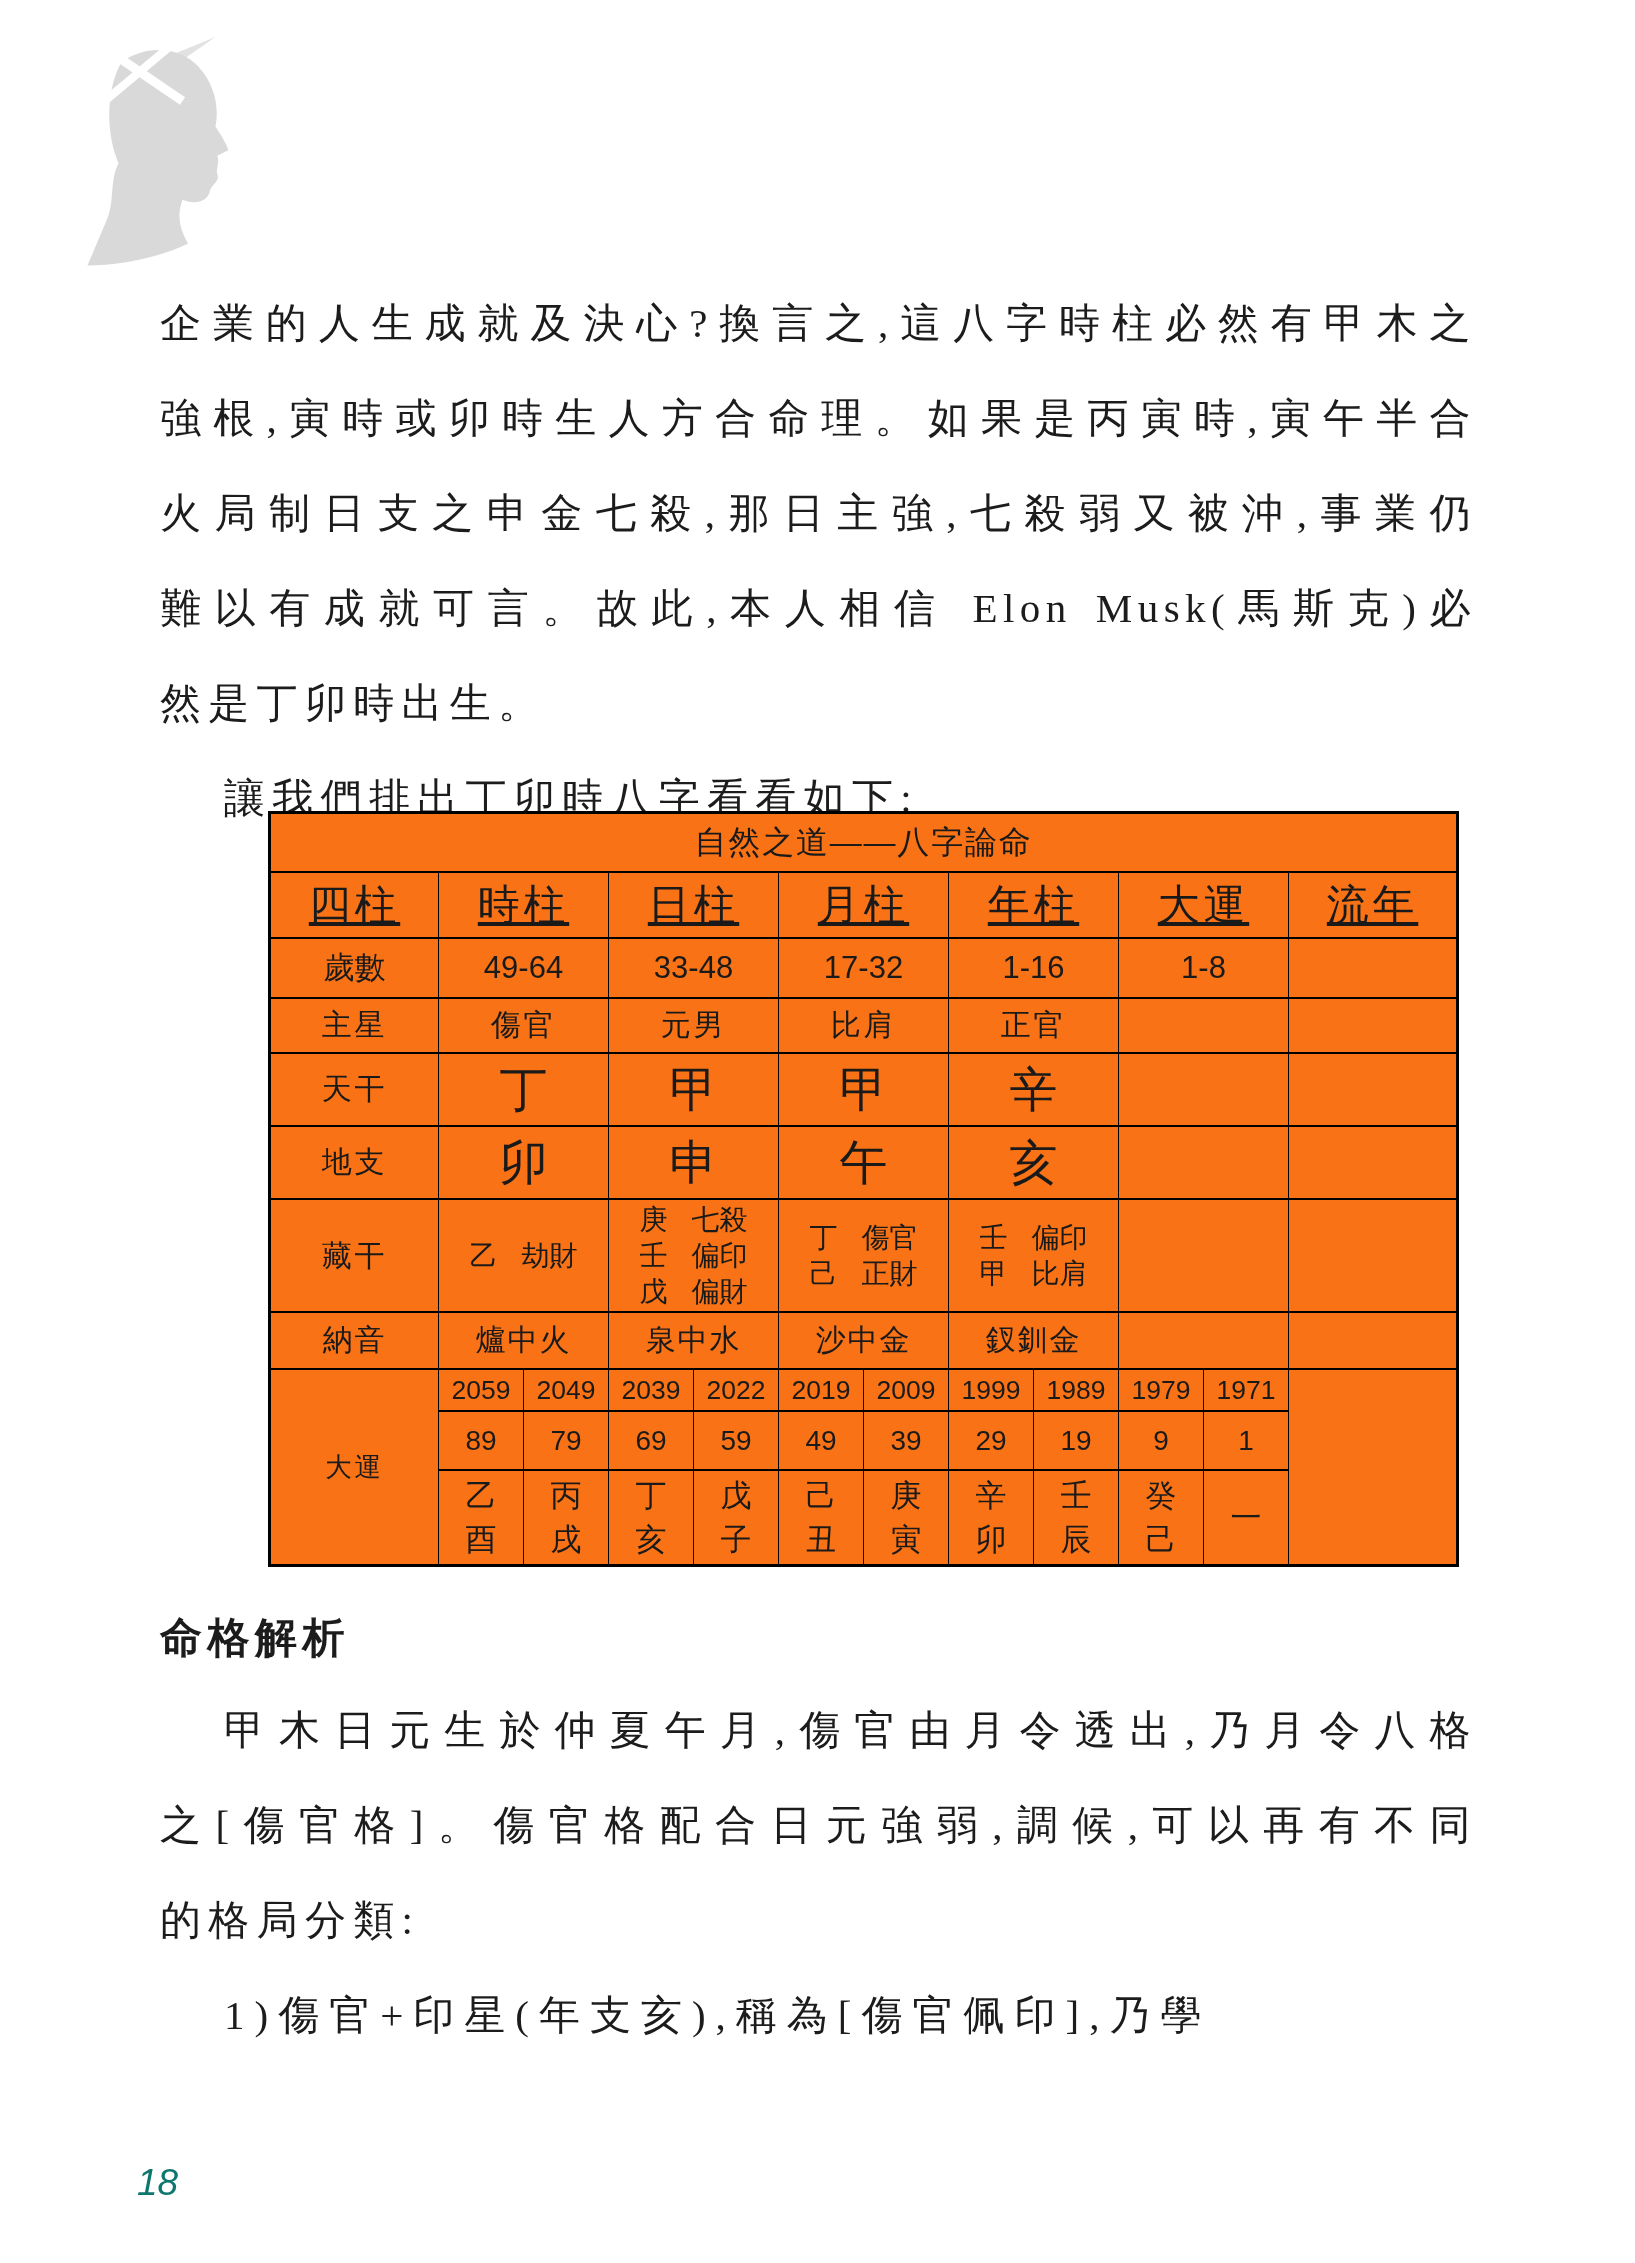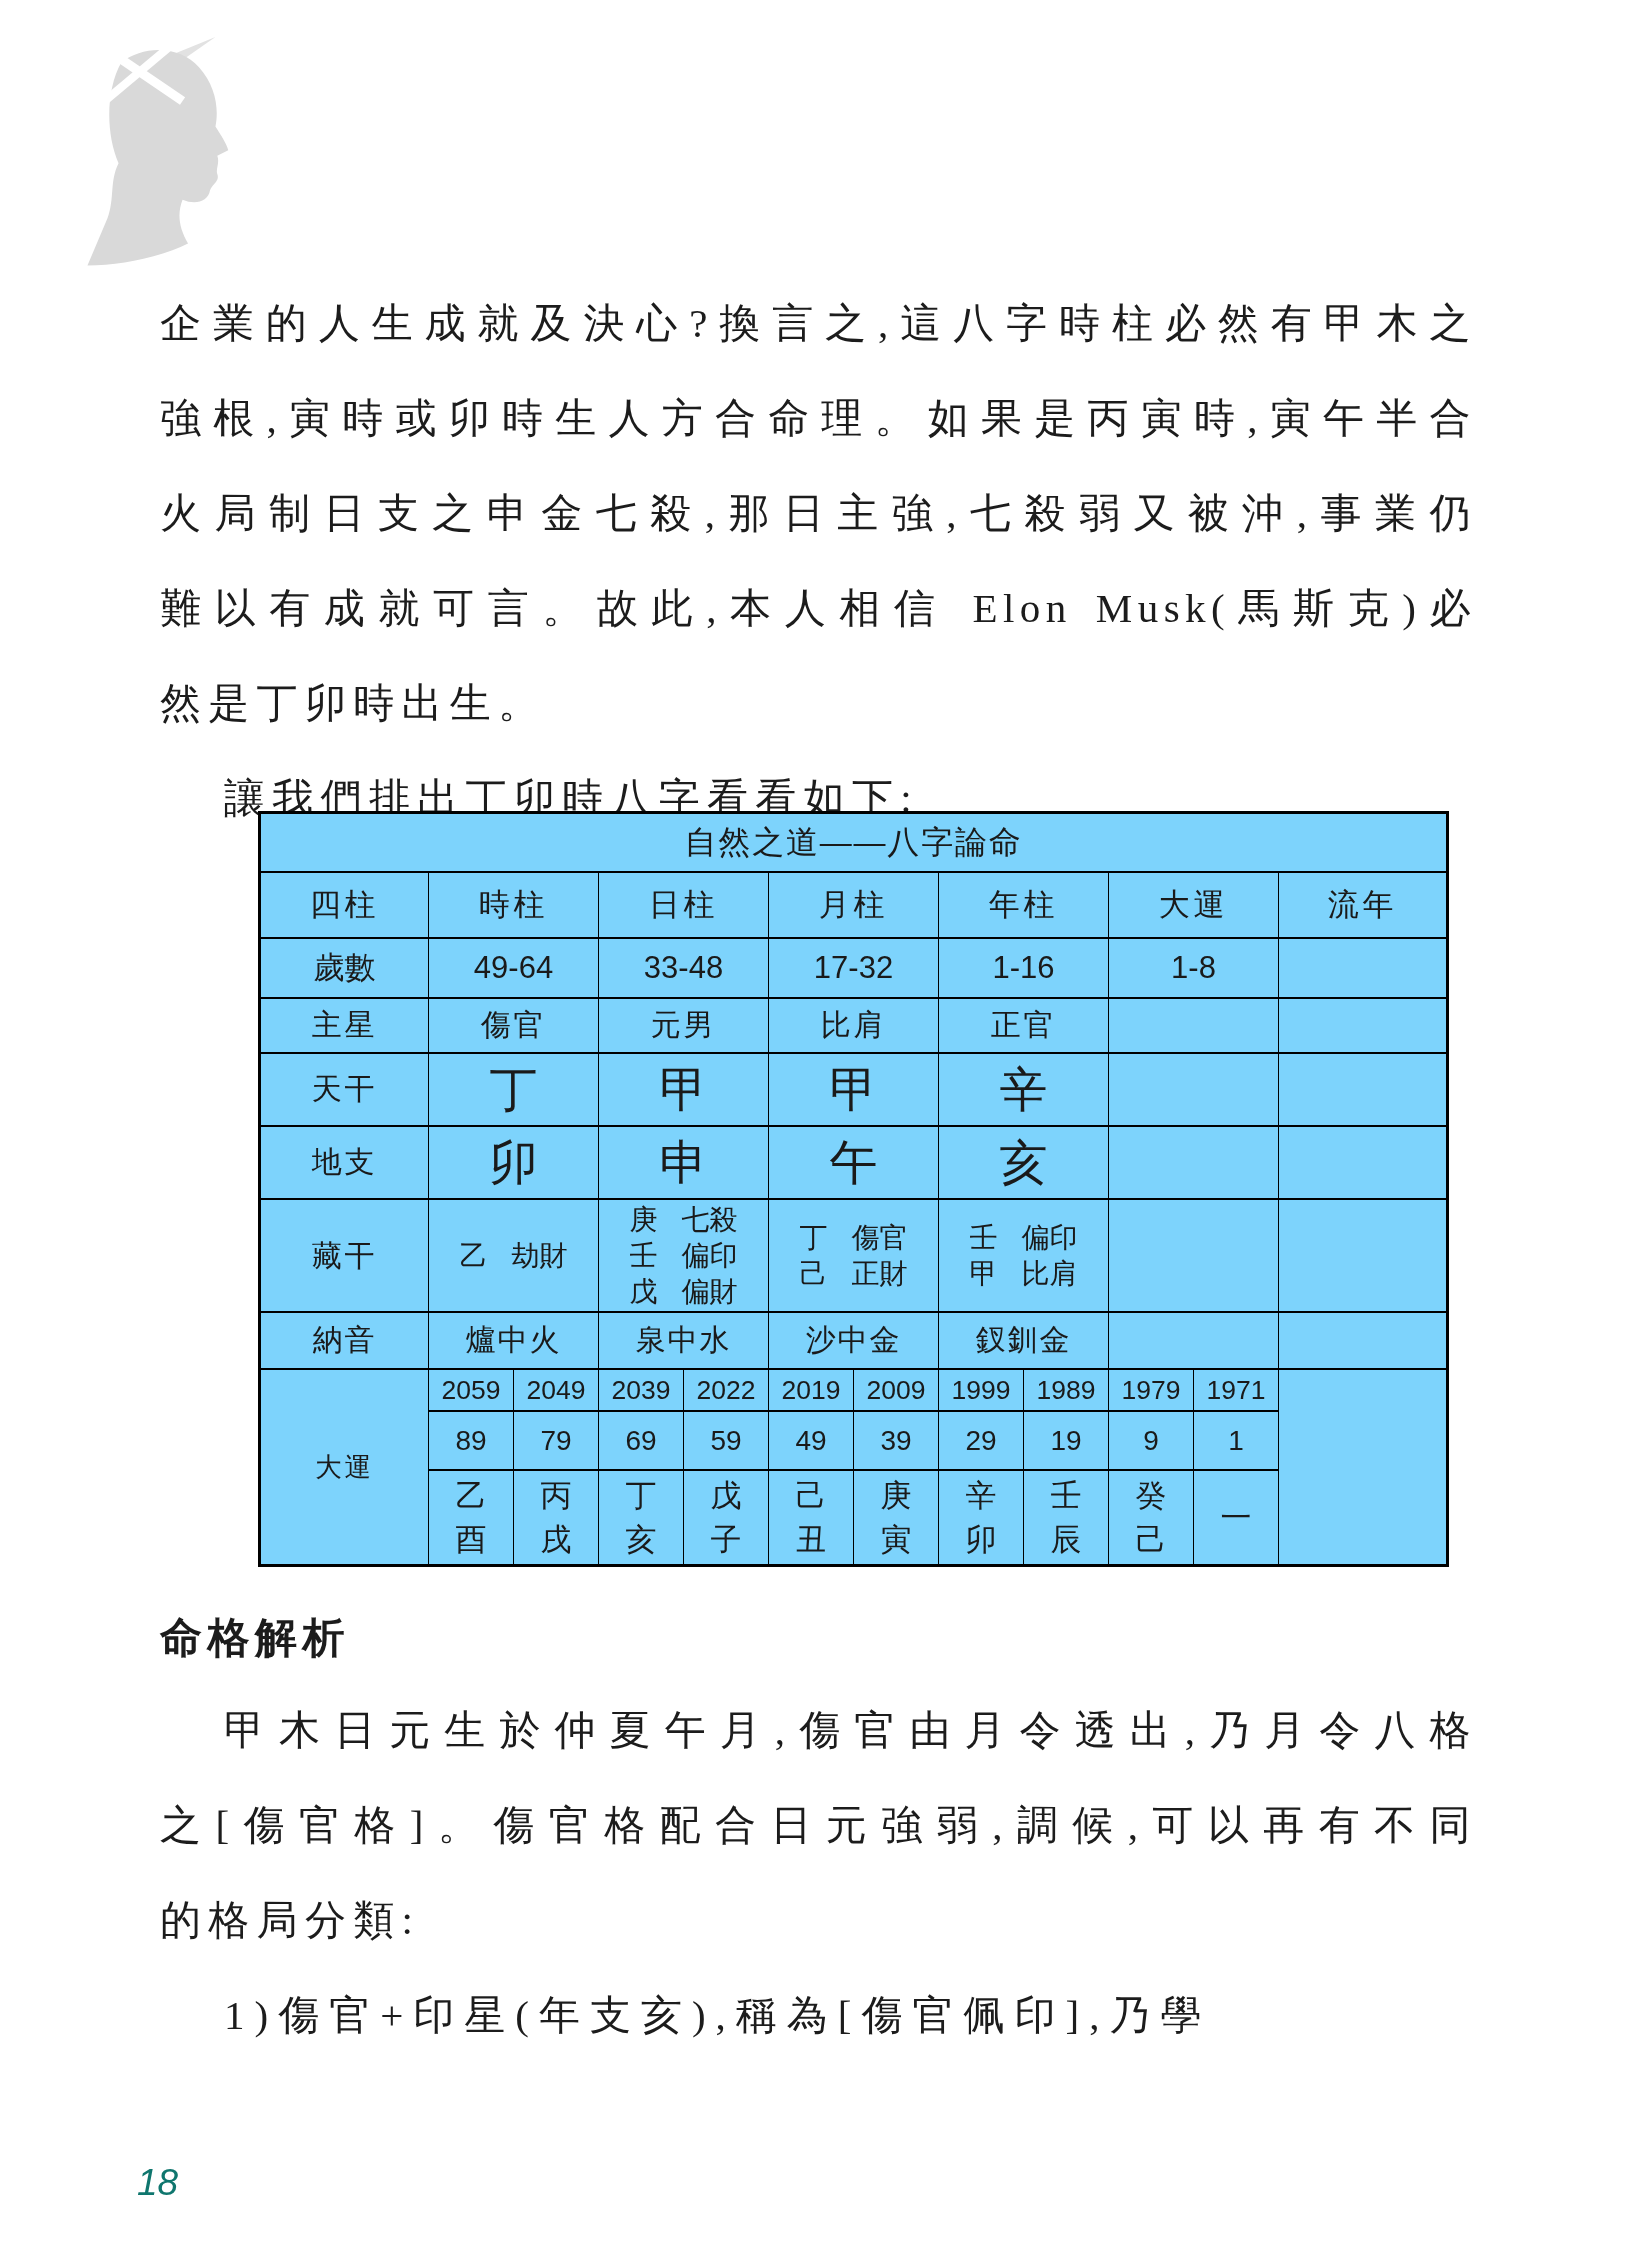--- a/index.html
+++ b/index.html
@@ -10,29 +10,29 @@
   .tb1{top:276px;}
   .tb2{top:1683px;}
   .bline{height:95px;line-height:95px;font-size:41px;letter-spacing:7.3px;white-space:nowrap;}
   .just{text-align:justify;text-align-last:justify;white-space:normal;letter-spacing:5.5px;}
   .ind{text-indent:64px;}
   .wide{letter-spacing:10px;}
   .h2{position:absolute;left:160px;top:1610px;font-size:42px;font-weight:bold;letter-spacing:5.5px;}
   .pagenum{position:absolute;left:137px;top:2162px;font-size:37px;color:#0f766e;
            font-family:"Liberation Sans", sans-serif;font-style:italic;}
 
-  table.bazi{position:absolute;left:258px;top:811px;width:1188px;border-collapse:collapse;
-             table-layout:fixed;border:3.7px solid #000;background:#7dd3fc;}
+  table.bazi{position:absolute;left:268px;top:811px;width:1188px;border-collapse:collapse;
+             table-layout:fixed;border:3.7px solid #000;background:#f97316;}
   table.bazi td{border-left:0.9px solid #000;border-right:0.9px solid #000;
                 border-top:2.7px solid #000;border-bottom:2.7px solid #000;
                 text-align:center;vertical-align:middle;padding:0;
                 font-family:"Liberation Sans", sans-serif;color:#1a1a1a;overflow:hidden;}
   col.c-label{width:169px;} col.c-sub{width:85px;} col.c-last{width:169px;}
   .r-title td{height:57px;font-size:32px;letter-spacing:1.8px;}
-  .r-head td{height:64px;font-size:31px;letter-spacing:3.7px;}
+  .r-head td{height:64px;font-size:42px;letter-spacing:3.7px;text-decoration:underline;}
   .r-age td{height:58px;font-size:31px;}
   .r-star td{height:53px;font-size:30px;letter-spacing:2.7px;}
   .r-big td{height:71px;font-size:48px;}
   .r-hidden td{height:110px;vertical-align:top;padding-top:7.3px;}
   .r-hidden td.lab{vertical-align:middle;padding-top:1px;font-size:30px;letter-spacing:2.7px;}
   .r-nayin td{height:55px;font-size:30px;letter-spacing:1.8px;}
   .r-years td{height:40px;font-size:26.5px;border-bottom:1.8px solid #000;}
   .r-ages td{height:57px;font-size:28px;margin-top:32px;}
   .r-pillars td{height:93px;font-size:31px;vertical-align:top;padding-top:3.7px;}
   .dylab{font-size:31px;letter-spacing:2.7px;vertical-align:middle !important;padding-top:0 !important;}

